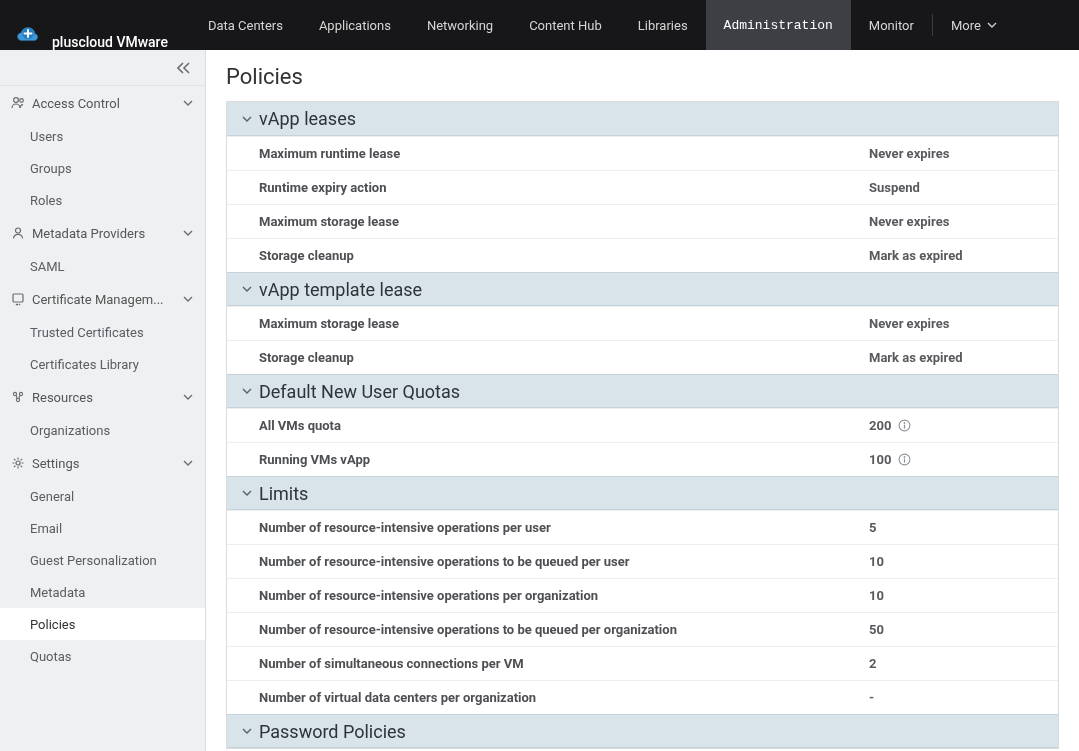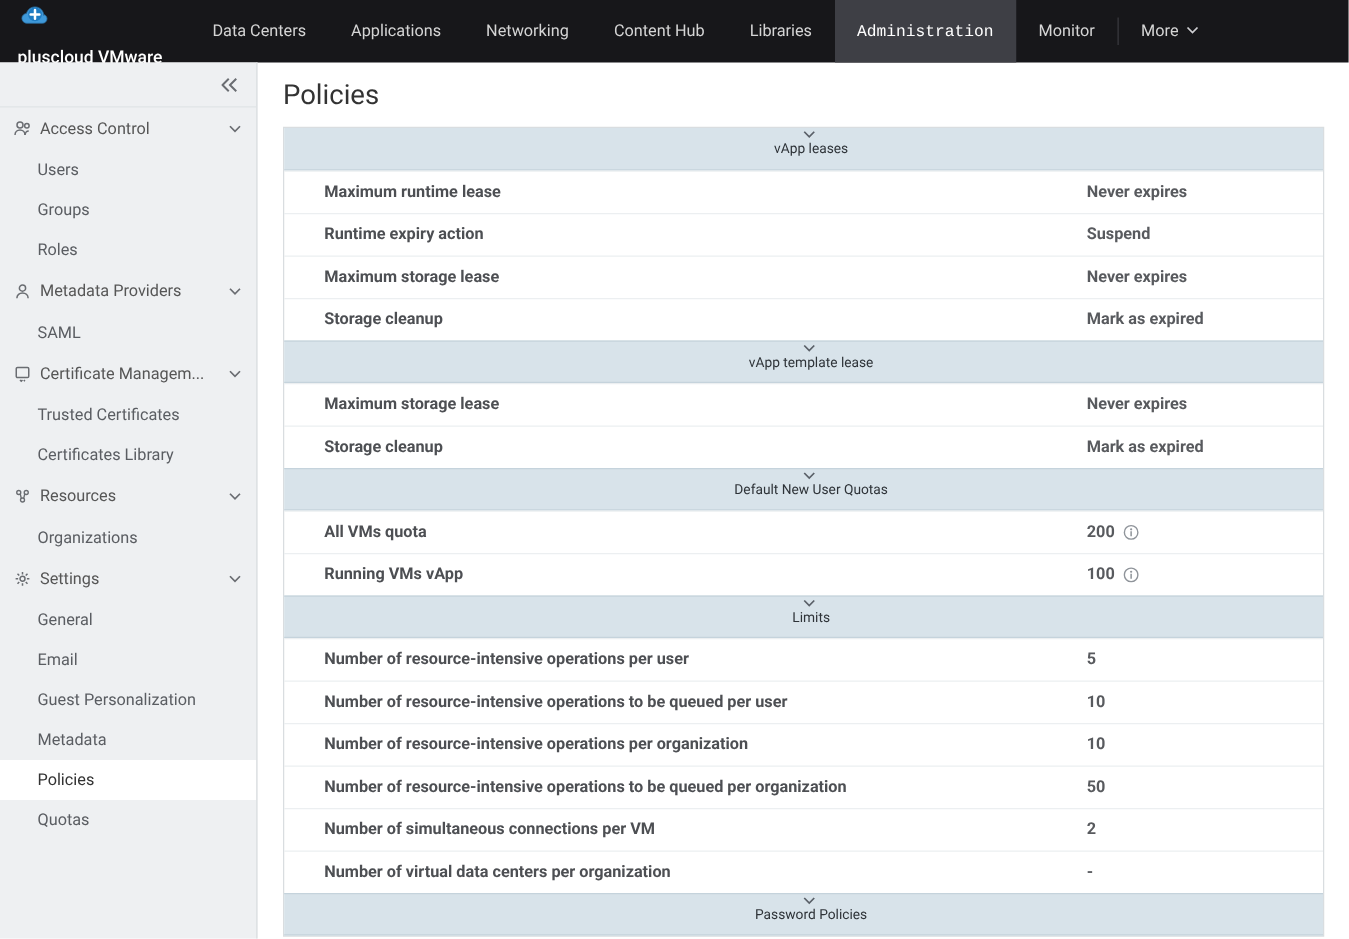--- a/index.html
+++ b/index.html
@@ -17,26 +17,25 @@
   
   .topbar {
     display: flex;
     align-items: center;
     background: #17171a;
     height: 50px;
     color: #c0c0c0;
   }
   .brand {
     display: flex;
-    align-items: flex-start;
+    align-items: flex-end;
     gap: 10px;
     padding: 0 16px 0 14px;
     height: 100%;
     white-space: nowrap;
-    flex-direction: column;
   }
   .brand-text {
     color: #fff;
     font-weight: 500;
     font-size: 14px;
   }
   .logo-badge {
     width: 28px;
     height: 28px;
     position: relative;
@@ -160,24 +159,23 @@
     border: 1px solid #d9dde0;
   }
   .section-head {
     background: #d8e3ea;
     border-top: 1px solid #c5d3dc;
     border-bottom: 1px solid #c5d3dc;
     height: 34px;
     display: flex;
     align-items: center;
     padding-left: 12px;
-    font-size: 11px;
+    font-size: 18px;
     color: #2e3338;
     cursor: pointer;
-    flex-direction: column;
   }
   .panel .section:first-child .section-head { border-top: none; }
   .section-head .caret {
     width: 16px;
     display: inline-flex;
     align-items: center;
     justify-content: center;
     margin-right: 4px;
   }
   .row {

